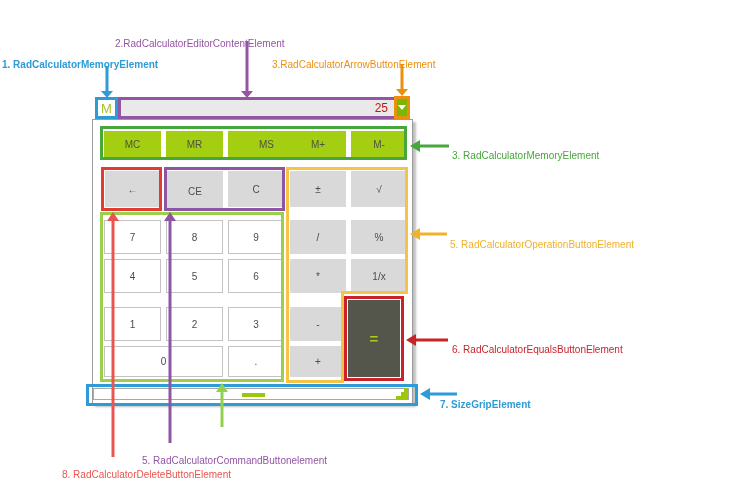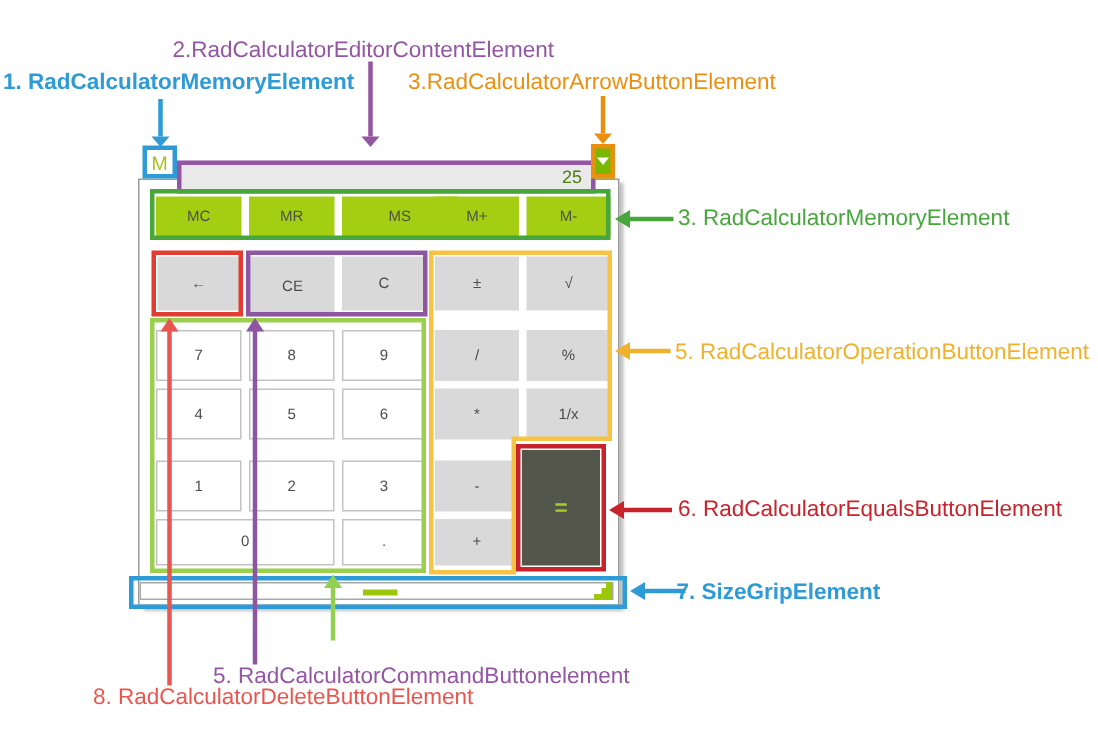--- a/index.html
+++ b/index.html
@@ -23,21 +23,21 @@
   .btn.equals{background:#54564c;color:#a8cc1f;font-size:15px;font-weight:bold;}
   
   .m-indicator{
     position:absolute;left:95px;top:97px;width:23px;height:22px;box-sizing:border-box;
     border:3px solid #2e9bd6;background:#fdfdfd;display:flex;align-items:center;justify-content:center;
     color:#a9bf2a;font-size:13px;
   }
   .editor{
     position:absolute;left:118px;top:97px;width:279px;height:22px;box-sizing:border-box;
     border:3px solid #9455a3;background:#e9e9e9;display:flex;align-items:center;justify-content:flex-end;
-    padding-right:6px;font-size:12px;color:#4d7c0f;margin-top:10px;
+    padding-right:6px;font-size:12px;color:#b91c1c;
   }
   .arrow-btn{
     position:absolute;left:394px;top:96px;width:16px;height:23px;box-sizing:border-box;
     border:3px solid #ea8f10;background:#79b700;display:flex;align-items:center;justify-content:center;
   }
   .arrow-btn .tri{width:0;height:0;border-left:4px solid transparent;border-right:4px solid transparent;border-top:5px solid #fff;}
   
   .grip-strip{
     position:absolute;left:93px;top:388px;width:316px;height:12px;box-sizing:border-box;
     border:1px solid #a8a8a8;background:#fff;
@@ -46,21 +46,21 @@
   .grip-corner{position:absolute;left:396px;top:388px;width:12px;height:12px;}
   
   .anno{position:absolute;box-sizing:border-box;pointer-events:none;background:transparent;}
   .bx-blue{border:3px solid #2e9bd6;}
   .bx-green{border:3px solid #47a63c;}
   .bx-red{border:3px solid #e23c32;}
   .bx-purple{border:3px solid #8e55a2;}
   .bx-lgreen{border:3px solid #9ad04c;}
   .bx-crimson{border:3px solid #c8232b;}
   .overlay-svg{position:absolute;left:0;top:0;pointer-events:none;}
-  .anno-label{position:absolute;white-space:nowrap;font-size:15px;pointer-events:none;}
+  .anno-label{position:absolute;white-space:nowrap;font-size:10px;pointer-events:none;margin-top:13px;}
   .c-blue{color:#2e9bd6;font-weight:bold;}
   .c-purple{color:#9455a3;}
   .c-orange{color:#ea8f10;}
   .c-green{color:#47a63c;}
   .c-amber{color:#f0b12c;}
   .c-crimson{color:#c8232b;}
   .c-red{color:#e8564f;}
   .c-lgreen{color:#92d050;}
 </style>
 </head>
@@ -162,17 +162,17 @@
     <line x1="222" y1="391" x2="222" y2="427" stroke="#92d050" stroke-width="3"></line>
     <polygon points="216,392 228,392 222,383" fill="#92d050"></polygon>
   </svg>
 
   <div class="anno-label c-blue" style="left:2px;top:46px;">1. RadCalculatorMemoryElement</div>
   <div class="anno-label c-purple" style="left:115px;top:25px;">2.RadCalculatorEditorContentElement</div>
   <div class="anno-label c-orange" style="left:272px;top:46px;">3.RadCalculatorArrowButtonElement</div>
   <div class="anno-label c-green" style="left:452px;top:137px;">3. RadCalculatorMemoryElement</div>
   <div class="anno-label c-amber" style="left:450px;top:226px;">5. RadCalculatorOperationButtonElement</div>
   <div class="anno-label c-crimson" style="left:452px;top:331px;">6. RadCalculatorEqualsButtonElement</div>
-  <div class="anno-label c-blue" style="left:451px;top:386px;">7. SizeGripElement</div>
+  <div class="anno-label c-blue" style="left:440px;top:386px;">7. SizeGripElement</div>
   <div class="anno-label c-red" style="left:62px;top:456px;">8. RadCalculatorDeleteButtonElement</div>
   <div class="anno-label c-purple" style="left:142px;top:442px;">5. RadCalculatorCommandButtonelement</div>
 
 </div>
 
 </body></html>

